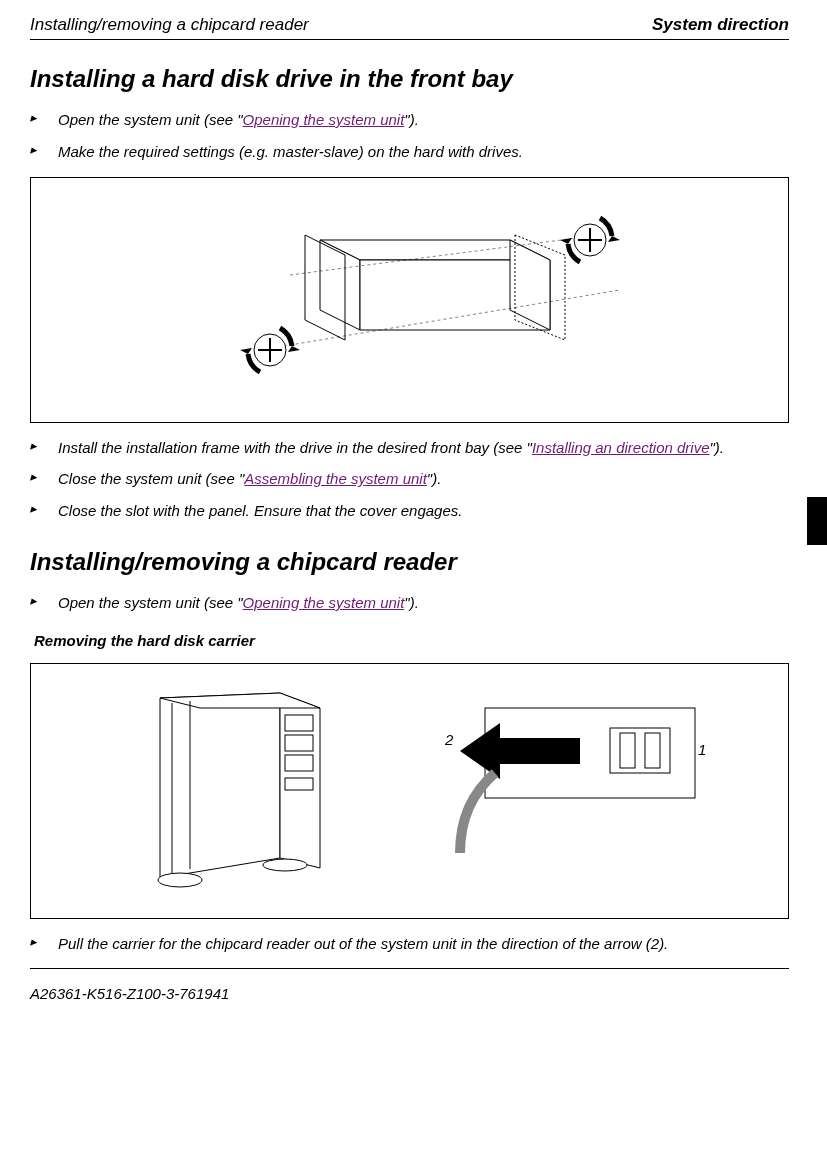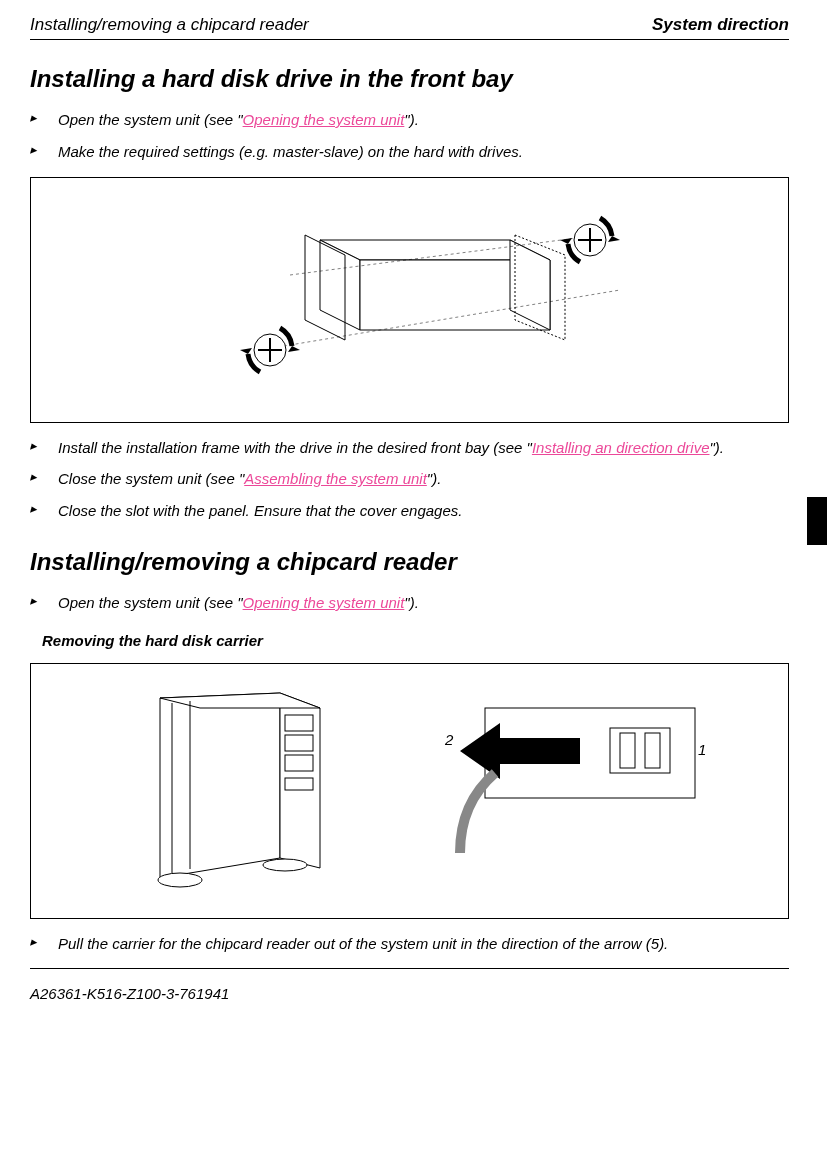--- a/index.html
+++ b/index.html
@@ -48,35 +48,35 @@
     margin-bottom: 10px;
   }
   .bullet-list li::before {
     content: "▸";
     position: absolute;
     left: 0;
     top: 0;
     font-size: 13px;
     color: #000;
   }
-  .link { color: #ec4899; text-decoration: underline; }
+  .link { color: #701a75; text-decoration: underline; }
   .figure-box {
     border: 1px solid #000;
     padding: 12px;
     margin: 0 0 14px 0;
     display: flex;
     justify-content: center;
     align-items: center;
   }
   .fig1 { height: 220px; }
   .fig2 { height: 230px; }
   .subhead {
     font-weight: bold;
     font-size: 15px;
-    margin: 18px 0 14px 12px;
+    margin: 18px 0 14px 4px;
   }
   .footer-row {
     display: flex;
     justify-content: flex-start;
     font-size: 15px;
     margin-top: 16px;
   }
   .tab-marker {
     position: absolute;
     right: 0;
@@ -207,21 +207,21 @@
 
       <path d="M405 90 Q 370 120 370 170" fill="none" stroke="#888" stroke-width="10"></path>
 
       <text x="355" y="62" class="label-num">2</text>
       <text x="608" y="72" class="label-num">1</text>
     </svg>
   </div>
 
   <ul class="bullet-list">
     <li>
-      <span>Pull the carrier for the chipcard reader out of the system unit in the direction of the arrow  (5).</span>
+      <span>Pull the carrier for the chipcard reader out of the system unit in the direction of the arrow  (2).</span>
     </li>
   </ul>
 
   <hr class="hr-bottom">
   <div class="footer-row">
     <span>A26361-K516-Z100-3-7619</span>
     <span>41</span>
   </div>
 
 </div>

